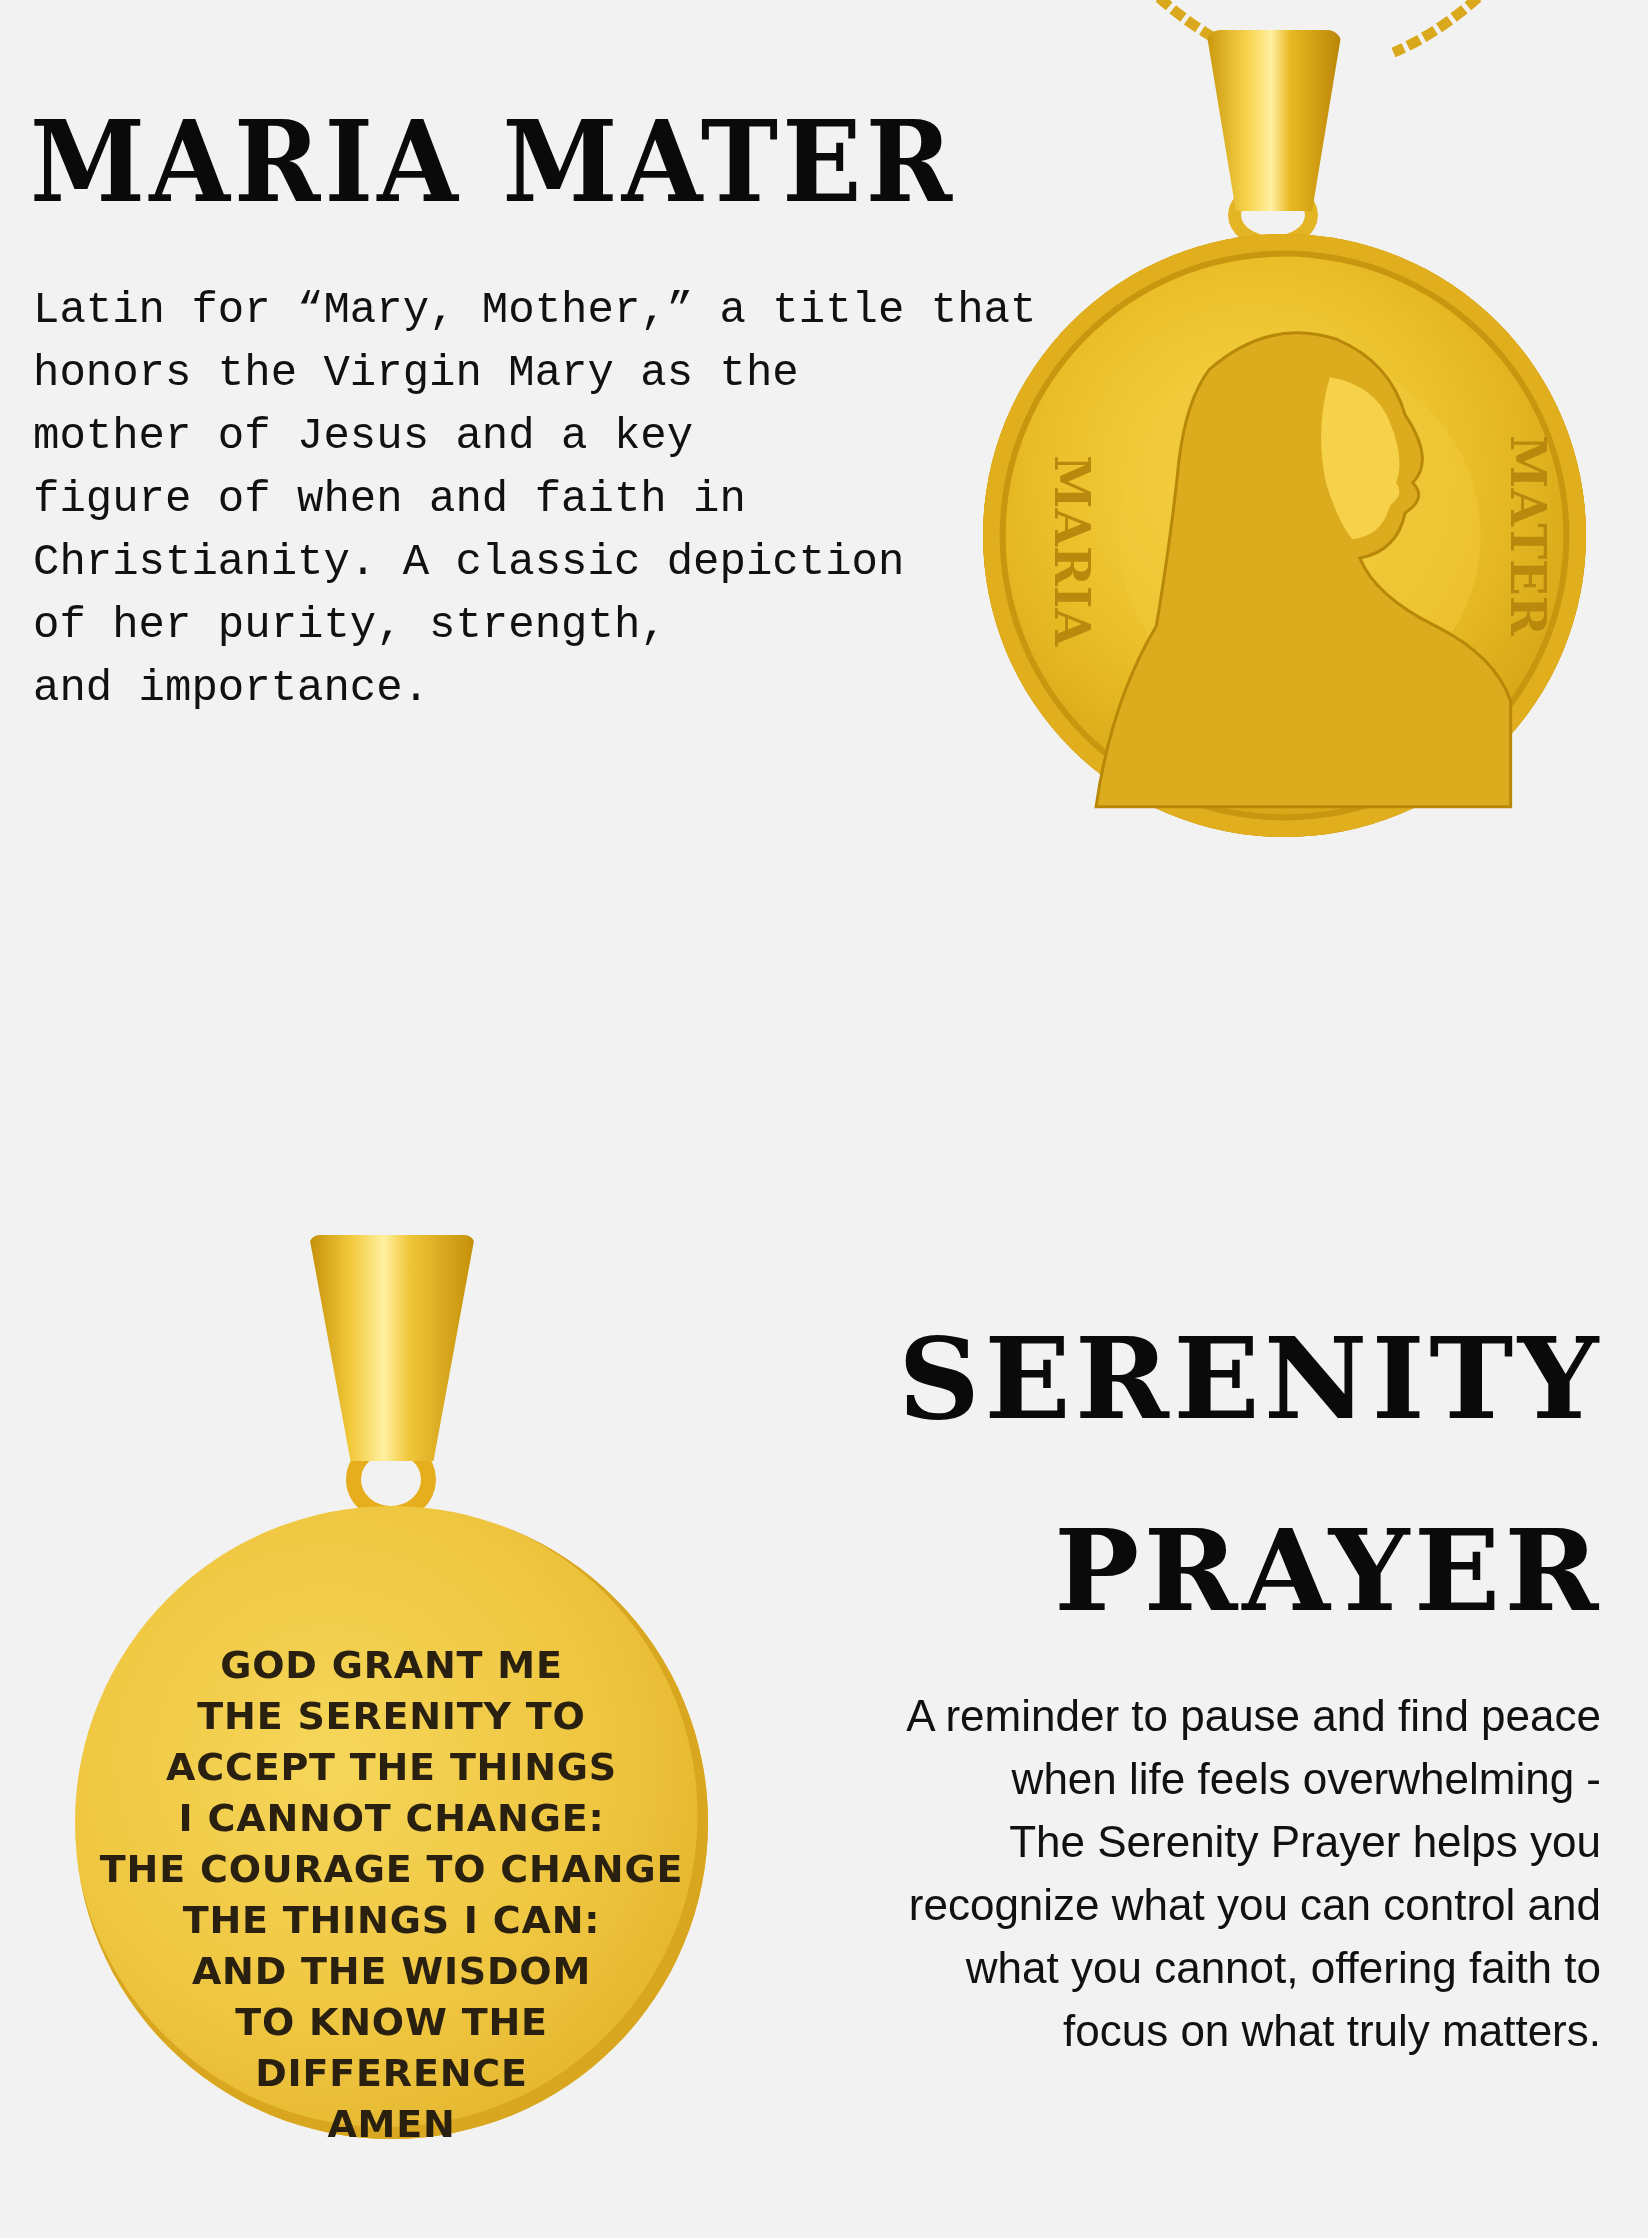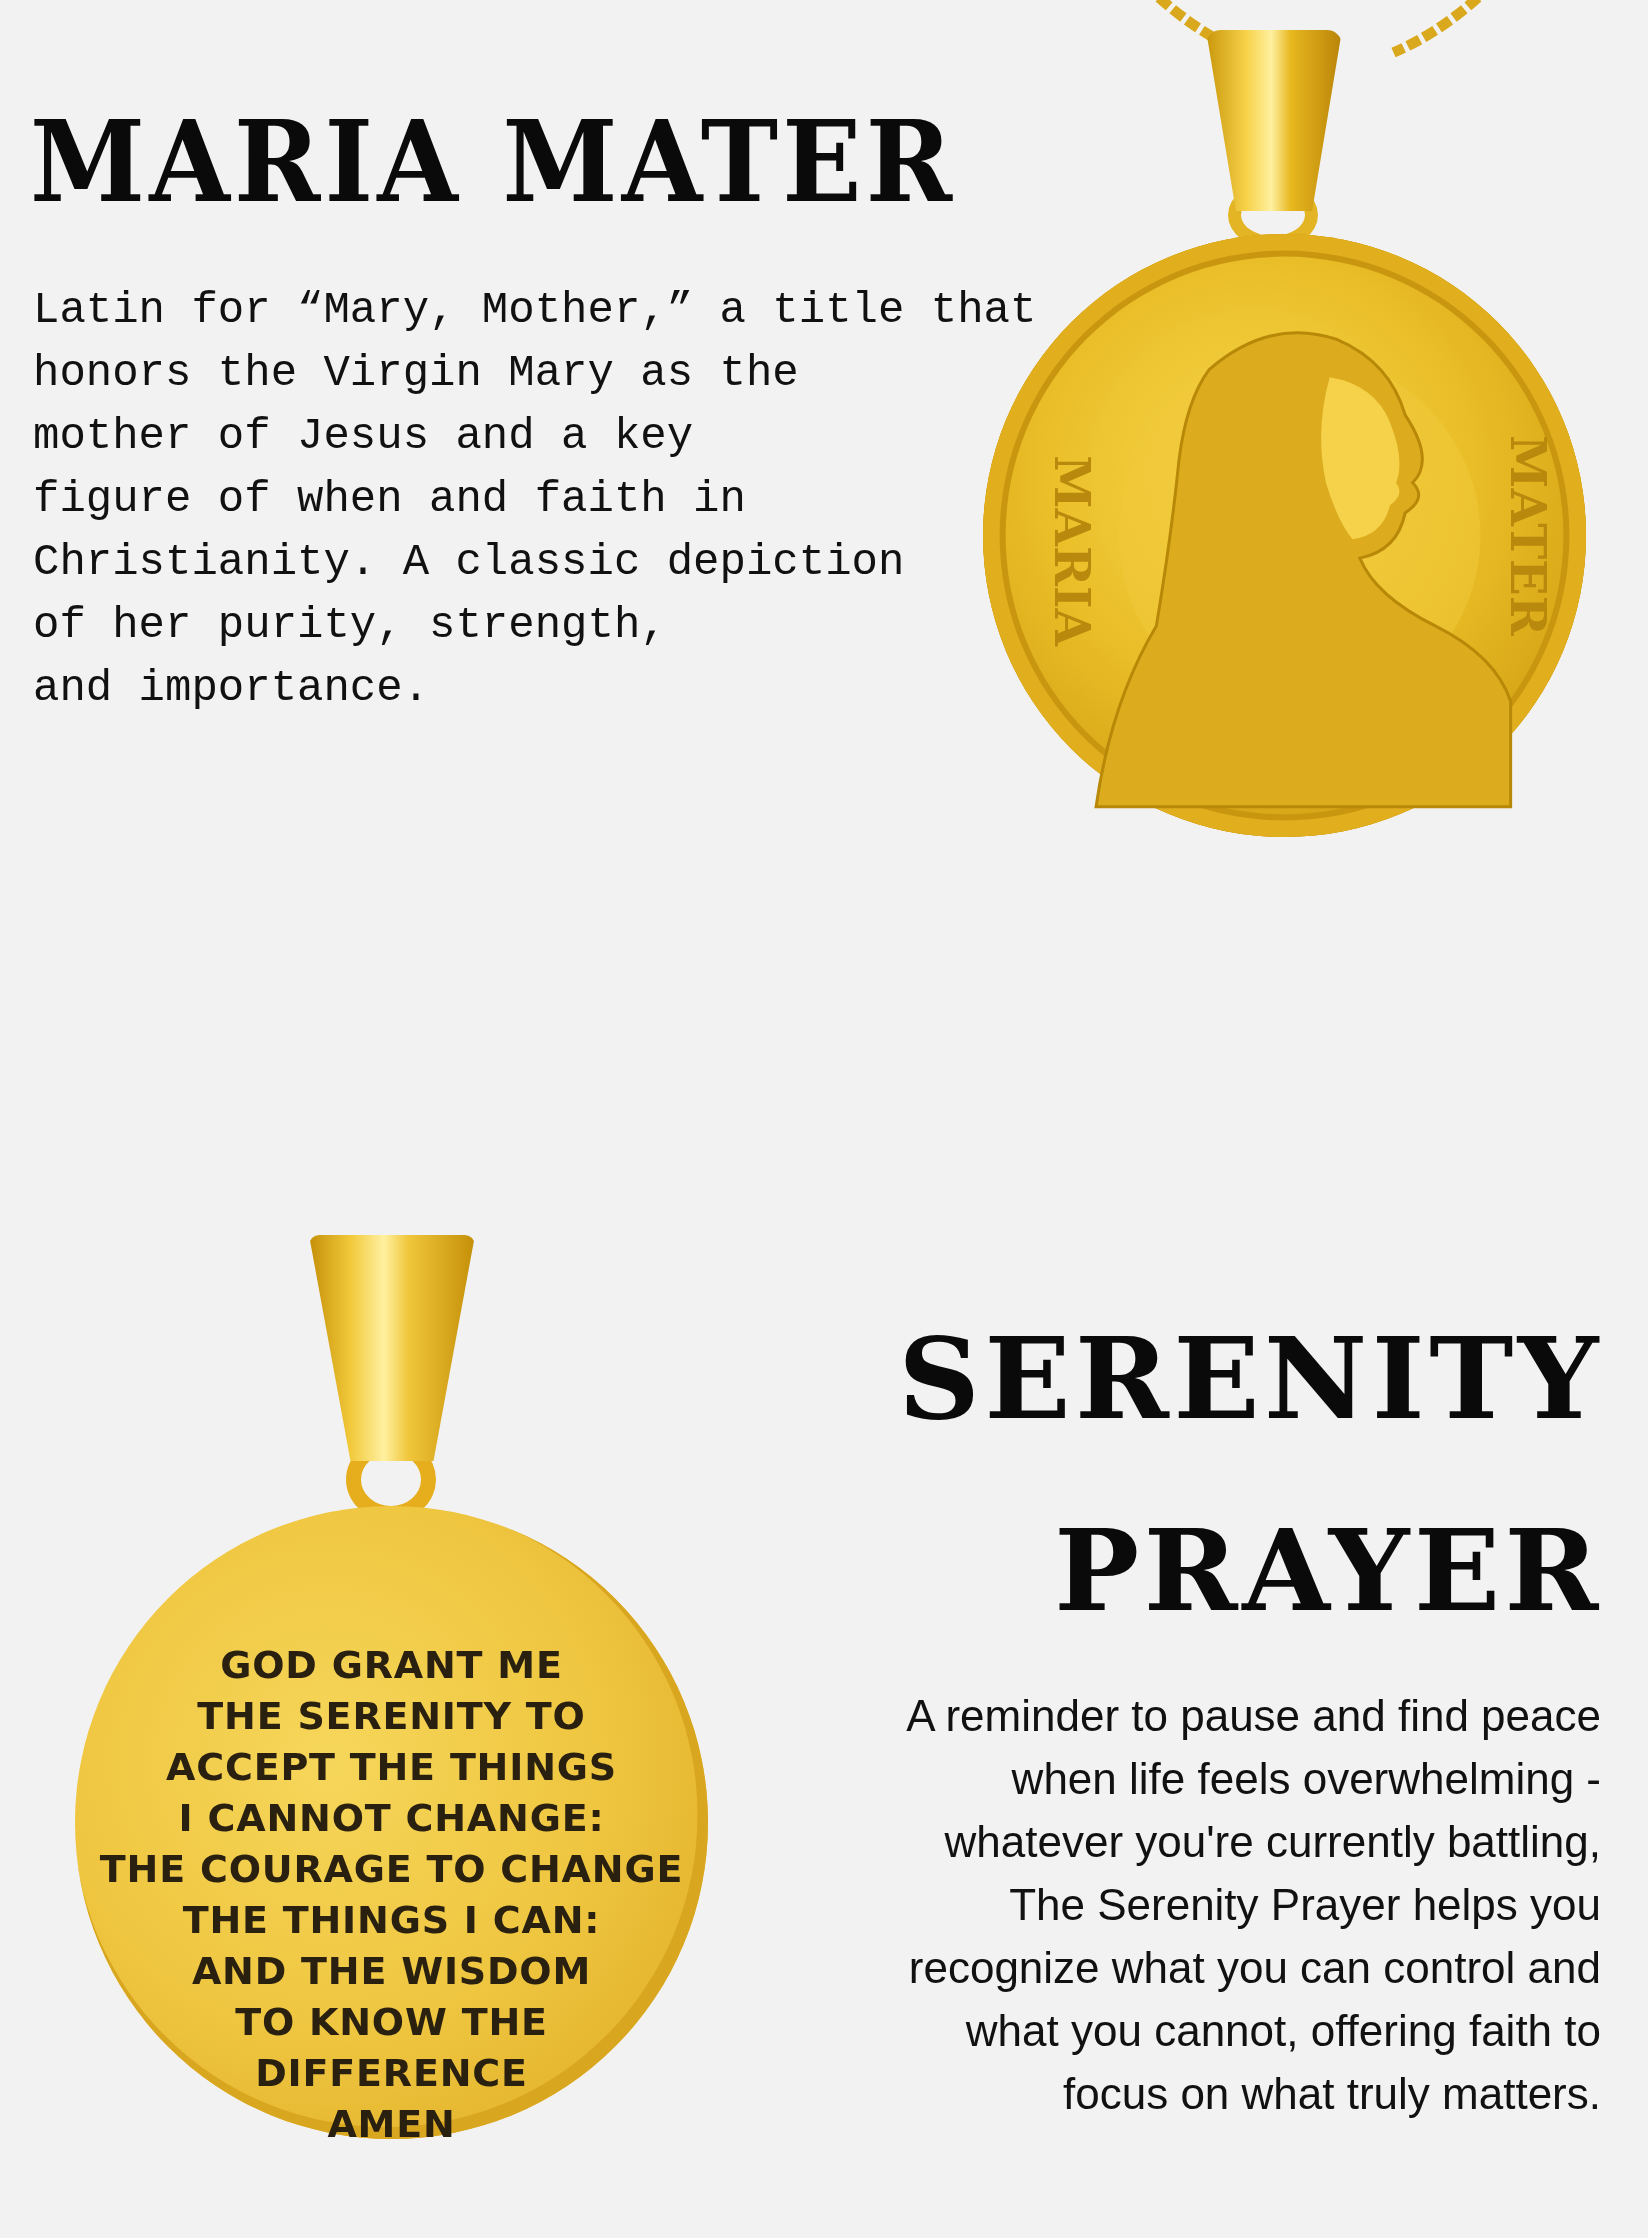--- a/index.html
+++ b/index.html
@@ -102,20 +102,19 @@
       </div>
     </div>
   </div>
 
   <div id="title2a" class="title">SERENITY</div>
   <div id="title2b" class="title">PRAYER</div>
 
   <div id="desc2" class="body-text">
     <span class="line">A reminder to pause and find peace</span>
     <span class="line">when life feels overwhelming -</span>
-    <span class="line">whatever you're currently battling,</span>
     <span class="line">The Serenity Prayer helps you</span>
     <span class="line">recognize what you can control and</span>
     <span class="line">what you cannot, offering faith to</span>
     <span class="line">focus on what truly matters.</span>
   </div>
 </div>
 
 
 </body></html>

